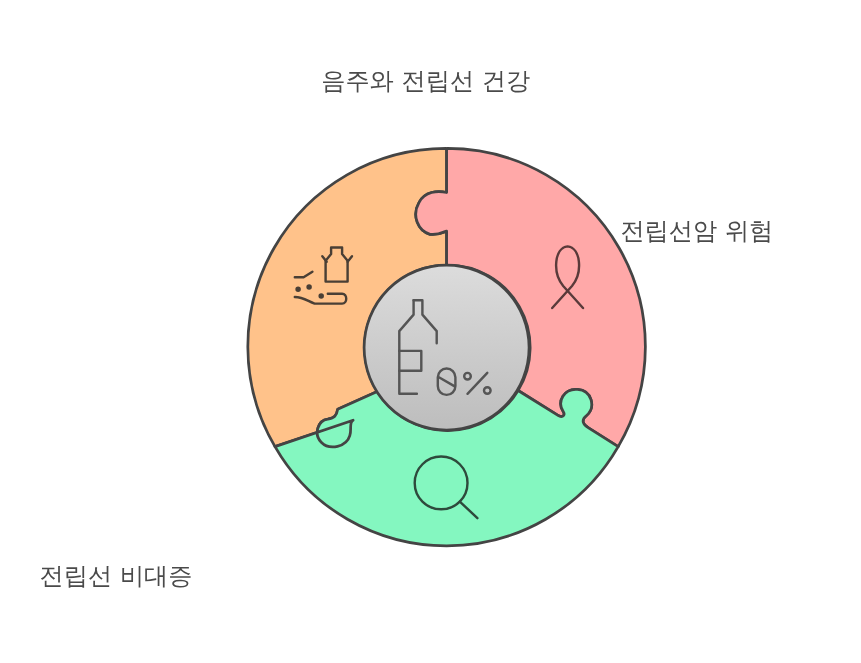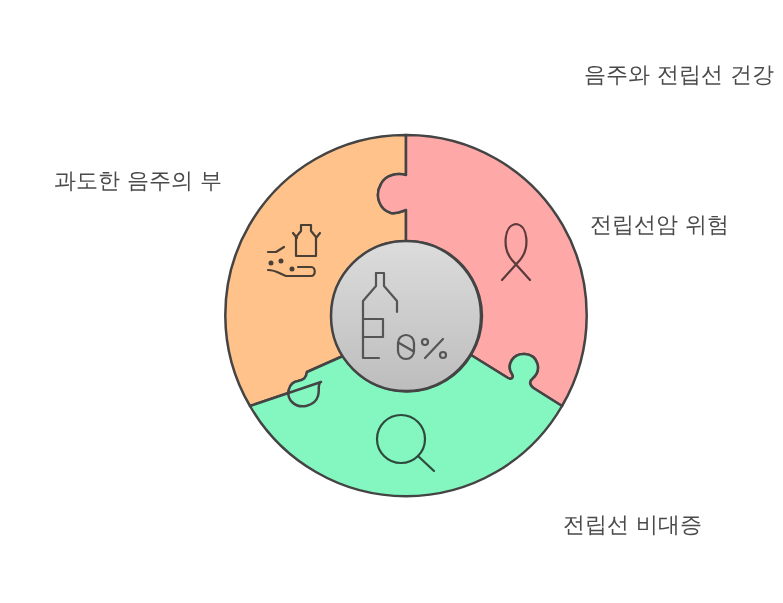--- a/index.html
+++ b/index.html
@@ -1,31 +1,30 @@
 <!DOCTYPE html>
 <html><head>
 <meta charset="utf-8">
 <style>
   html, body { margin:0; padding:0; background:#ffffff; }
   body { width:783px; height:603px; position:relative; overflow:hidden;
          font-family:"DejaVu Sans","Liberation Sans",sans-serif; }
   .label { position:absolute; color:#4a4a4a; font-size:22px; line-height:30px; white-space:nowrap; }
-  #title { left:0; width:774px; top:60px; text-align:right; }
+  #title { left:0; width:774px; top:60px; text-align:center; }
   #lbl-side { right:561px; top:166px; text-align:right; }
-  #lbl-risk { left:590px; top:196px;margin-top:14px; }
-  #lbl-bph { left:0; width:702px; top:510px; text-align:right; }
+  #lbl-risk { left:564px; top:196px; }
+  #lbl-bph { left:0; width:702px; top:510px; text-align:left;padding-left:36px; }
   svg.diagram { position:absolute; left:0; top:0; }
 </style>
 </head>
 <body>
 
 <div class="label" id="title">음주와 전립선 건강</div>
 
 <div class="label" id="lbl-side">
-  <div>과도한 음주의 부</div>
 </div>
 
 <div class="label" id="lbl-risk">전립선암 위험</div>
 
 <div class="label" id="lbl-bph">전립선 비대증</div>
 
 <svg class="diagram" width="783" height="603" viewBox="0 0 783 603">
   <defs>
     <linearGradient id="centerGrad" x1="0" y1="0" x2="0" y2="1">
       <stop offset="0" stop-color="#DCDCDC"></stop>

